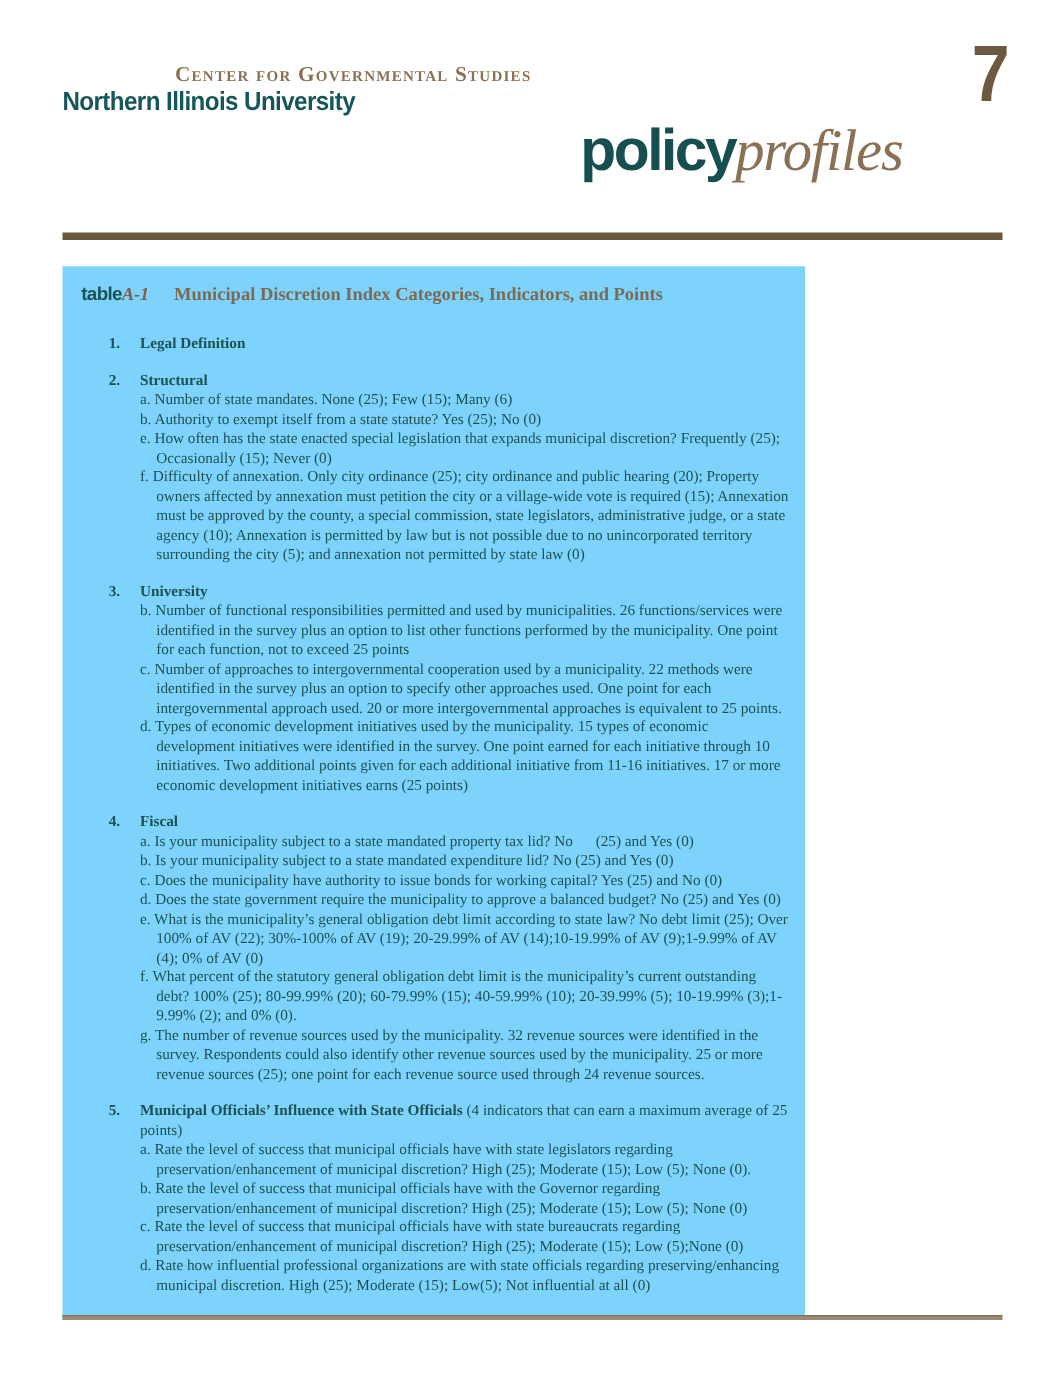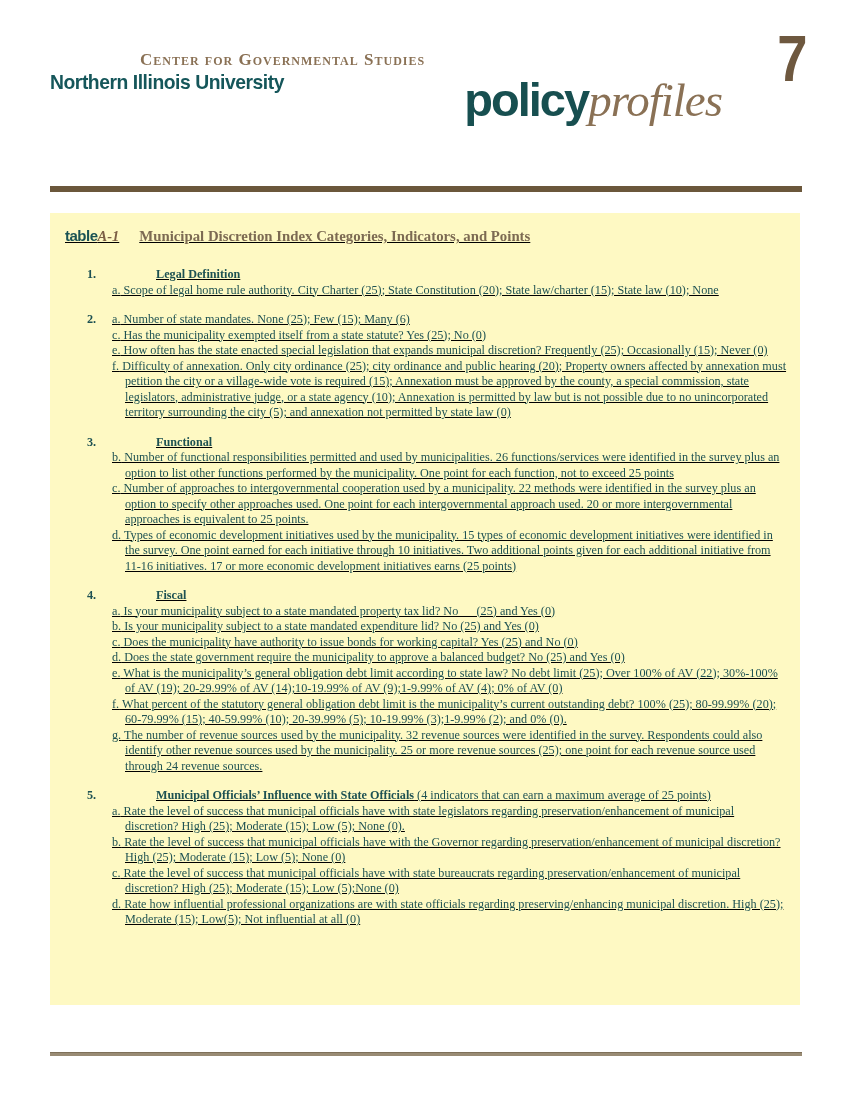--- a/index.html
+++ b/index.html
@@ -23,44 +23,43 @@
     font-weight:bold;font-size:21px;letter-spacing:-0.5px;color:#15565a;
     transform:scaleX(.92);transform-origin:left center;
   }
   .page-number{
     position:absolute;right:42px;top:22px;
     font-family:"Liberation Sans", sans-serif;
     font-weight:bold;font-size:64px;color:#6e583f;
     transform:scaleX(.85);transform-origin:right top;
   }
   .logo{
-    position:absolute;right:128px;top:72px;white-space:nowrap;
+    position:absolute;right:128px;top:92px;white-space:nowrap;
   }
   .logo .p1{
     font-family:"Liberation Sans", sans-serif;font-weight:bold;
     font-size:47px;color:#174f50;letter-spacing:-2px;
   }
   .logo .p2{
     font-family:"Liberation Serif", serif;font-style:italic;
     font-size:47px;color:#8a7155;letter-spacing:-1px;
   }
   .rule-top{
     position:absolute;left:50px;top:186px;width:752px;height:6px;background:#6b573b;
   }
   .rule-bottom{
     position:absolute;left:50px;top:1052px;width:752px;height:3px;background:#998b74;
     border-top:1px solid #7e7059;
   }
 
   
   .table-box{
-    position:absolute;left:50px;top:213px;width:750px;min-height:792px;
-    background:#fef9c3;box-sizing:border-box;
+    position:absolute;left:50px;top:213px;width:594px;min-height:792px;
+    background:#7dd3fc;box-sizing:border-box;
     padding:14px 12px 20px 15px;
-    text-decoration:underline;
   }
   .table-title-row{white-space:nowrap;margin-bottom:22px;}
   .tt-word{
     font-family:"Liberation Sans", sans-serif;font-weight:bold;
     font-size:15px;color:#1a5354;letter-spacing:-0.5px;
   }
   .tt-id{
     font-family:"Liberation Serif", serif;font-weight:bold;font-style:italic;
     font-size:14.5px;color:#7c5f45;
   }
@@ -69,21 +68,21 @@
     font-size:14.8px;color:#7c6a52;margin-left:20px;
   }
 
   
   .sections{color:#1d5152;font-size:12.2px;line-height:15.5px;}
   .section{position:relative;margin-left:22px;padding-left:25px;margin-bottom:14px;}
   .section:last-child{margin-bottom:0;}
   .sec-num{
     position:absolute;left:0;top:0;font-weight:bold;color:#1d5152;
   }
-  .sec-head{font-weight:bold;color:#1d5152;margin-left:44px;}
+  .sec-head{font-weight:bold;color:#1d5152;}
   .sec-head .suffix{font-weight:normal;}
   .item{
     padding-left:13px;text-indent:-13px;
     max-width:700px;
   }
 </style>
 </head>
 <body>
 
 <div class="page">
@@ -99,32 +98,32 @@
   <div class="rule-top"></div>
 
   <div class="table-box">
     <div class="table-title-row">
       <span class="tt-word">table</span><span class="tt-id">A-1</span><span class="tt-title">Municipal Discretion Index Categories, Indicators, and Points</span>
     </div>
     <div class="sections" id="sections">
         <div class="section">
           <span class="sec-num">1.</span>
           <div class="sec-head"><span>Legal Definition</span></div>
-          <div class="item"><span>a.</span><span> Scope of legal home rule authority. City Charter (25); State Constitution (20); State law/charter (15); State law (10); None</span></div>
         </div>
         <div class="section">
           <span class="sec-num">2.</span>
+          <div class="sec-head"><span>Structural</span></div>
           <div class="item"><span>a.</span><span> Number of state mandates. None (25); Few (15); Many (6)</span></div>
-          <div class="item"><span>c.</span><span> Has the municipality exempted itself from a state statute? Yes (25); No (0)</span></div>
+          <div class="item"><span>b.</span><span> Authority to exempt itself from a state statute? Yes (25); No (0)</span></div>
           <div class="item"><span>e.</span><span> How often has the state enacted special legislation that expands municipal discretion? Frequently (25); Occasionally (15); Never (0)</span></div>
           <div class="item"><span>f.</span><span> Difficulty of annexation. Only city ordinance (25); city ordinance and public hearing (20); Property owners affected by annexation must petition the city or a village-wide vote is required (15); Annexation must be approved by the county, a special commission, state legislators,  administrative judge, or a state agency (10); Annexation is permitted by law but is not possible due to no unincorporated territory surrounding the city (5); and annexation not permitted by state law (0)</span></div>
         </div>
         <div class="section">
           <span class="sec-num">3.</span>
-          <div class="sec-head"><span>Functional</span></div>
+          <div class="sec-head"><span>University</span></div>
           <div class="item"><span>b.</span><span> Number of functional responsibilities permitted and used by municipalities. 26 functions/services were identified in the survey plus an option to list other functions performed by the municipality. One point for each function, not to exceed 25 points</span></div>
           <div class="item"><span>c.</span><span> Number of approaches to intergovernmental cooperation used by a municipality. 22 methods were identified in the survey plus an option to specify other approaches used. One point for each intergovernmental approach used. 20 or more intergovernmental approaches is equivalent to 25 points.</span></div>
           <div class="item"><span>d.</span><span> Types of economic development initiatives used by the municipality. 15 types of economic development initiatives were identified in the  survey. One point earned for each initiative through 10 initiatives. Two additional points given for each additional initiative from 11-16  initiatives. 17 or more economic development initiatives earns (25 points)</span></div>
         </div>
         <div class="section">
           <span class="sec-num">4.</span>
           <div class="sec-head"><span>Fiscal</span></div>
           <div class="item"><span>a.</span><span> Is your municipality subject to a state mandated property tax lid?  No&nbsp;&nbsp;&nbsp;&nbsp;&nbsp;&nbsp;(25) and Yes (0)</span></div>
           <div class="item"><span>b.</span><span> Is your municipality subject to a state mandated expenditure lid?  No (25) and Yes (0)</span></div>
           <div class="item"><span>c.</span><span> Does the municipality have authority to issue bonds for working capital? Yes (25) and No (0)</span></div>

